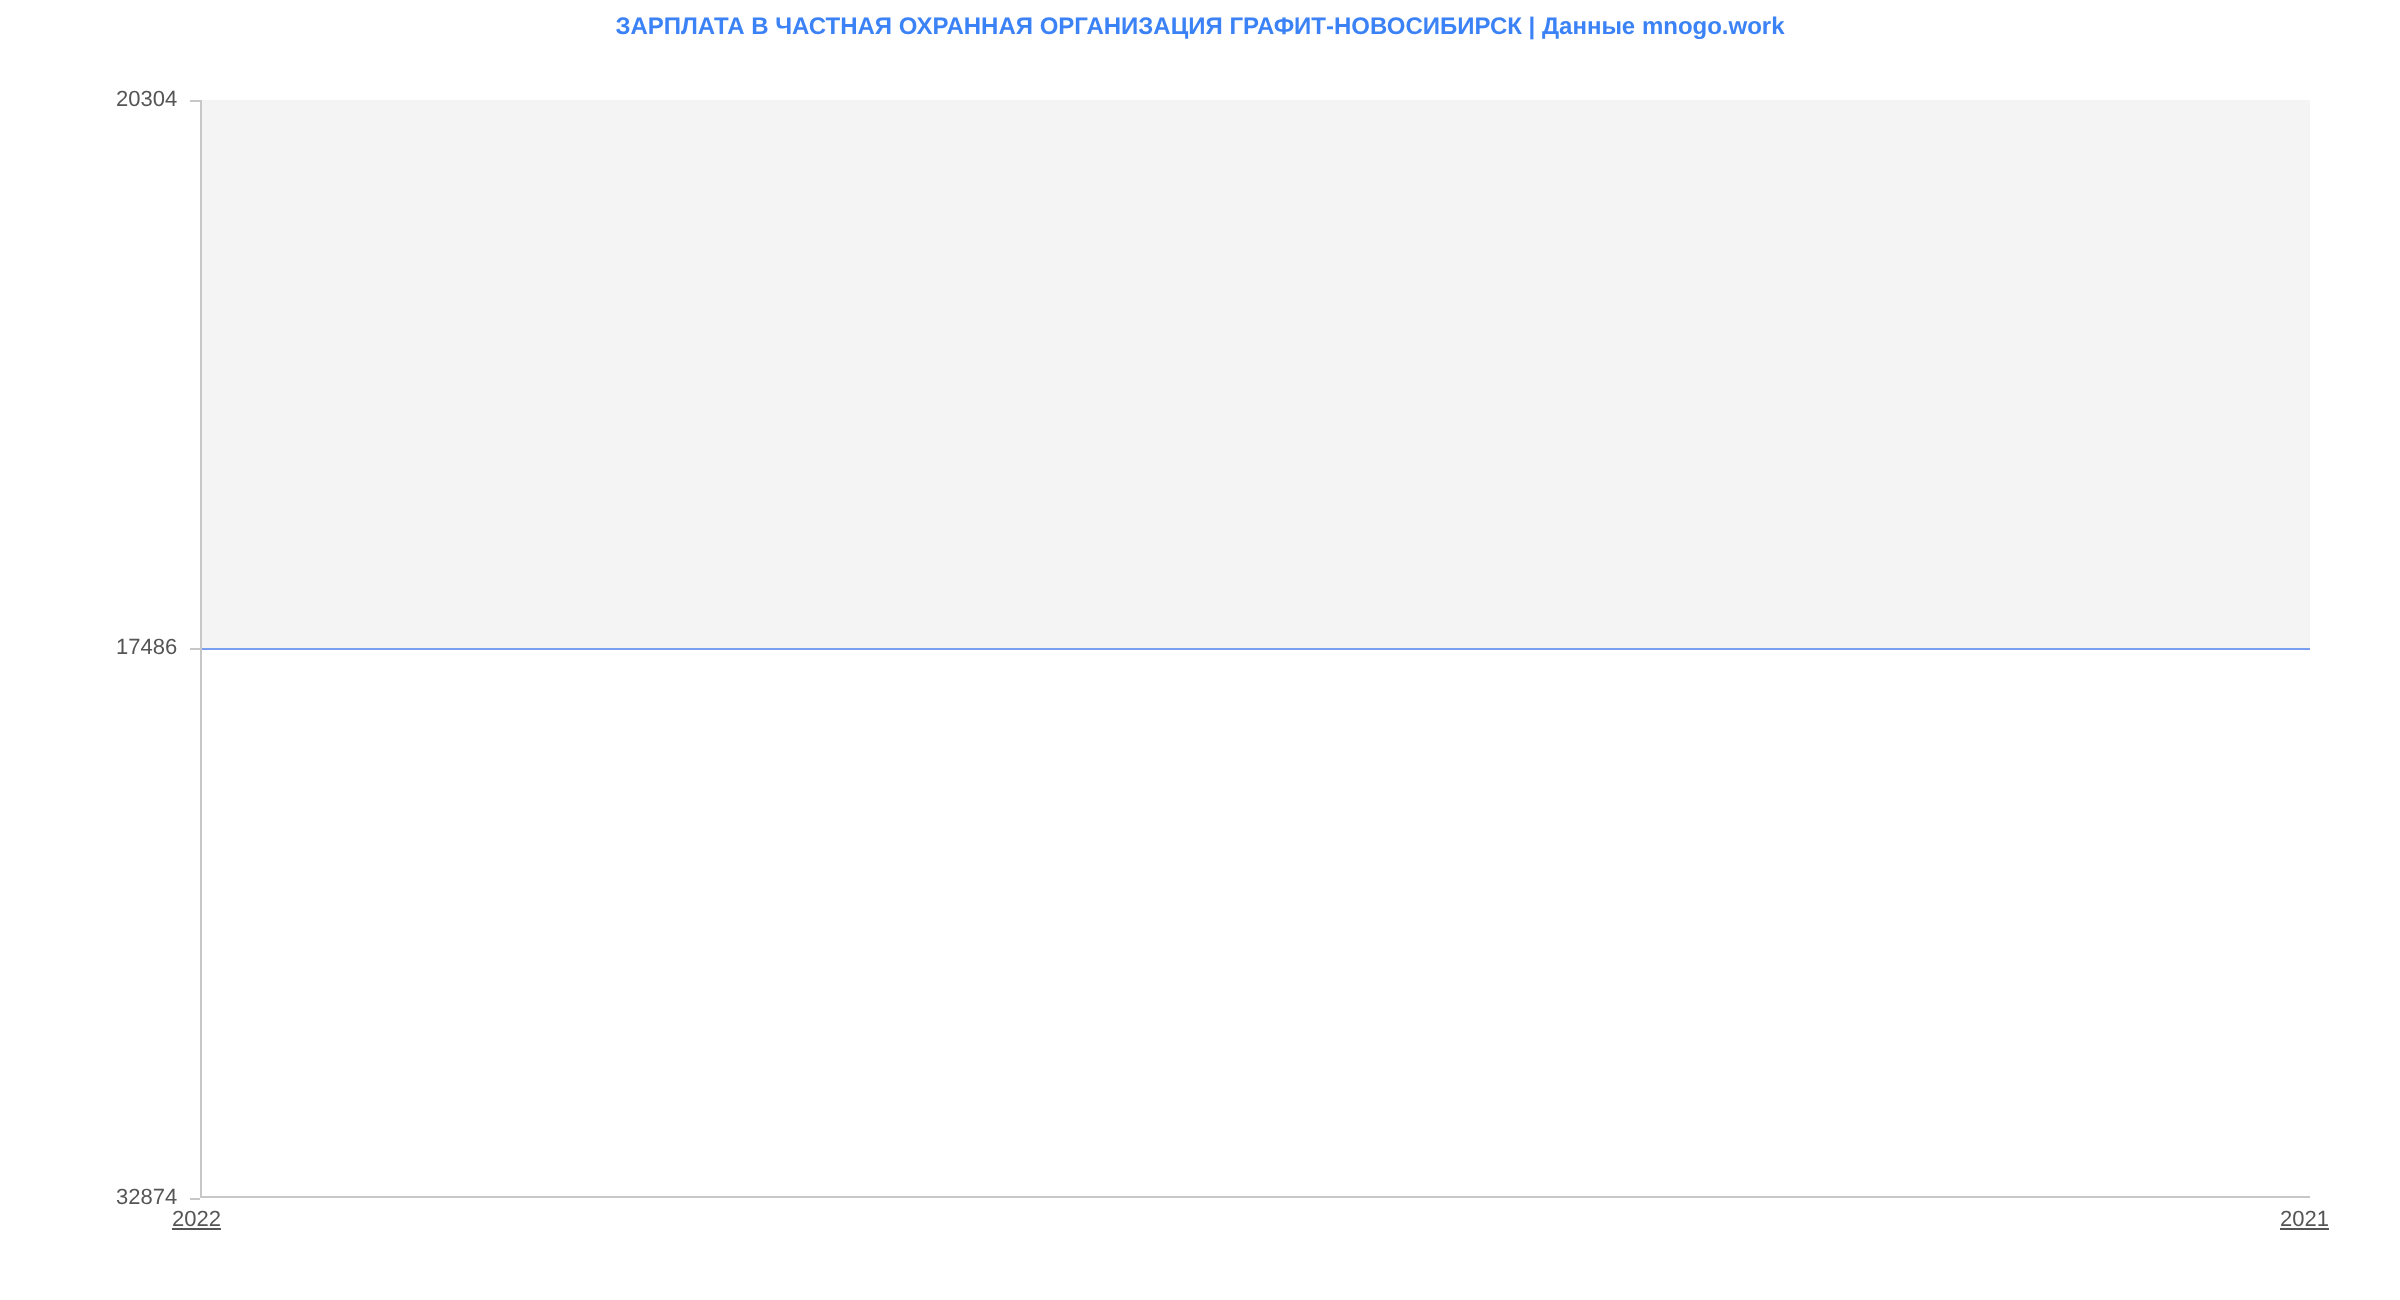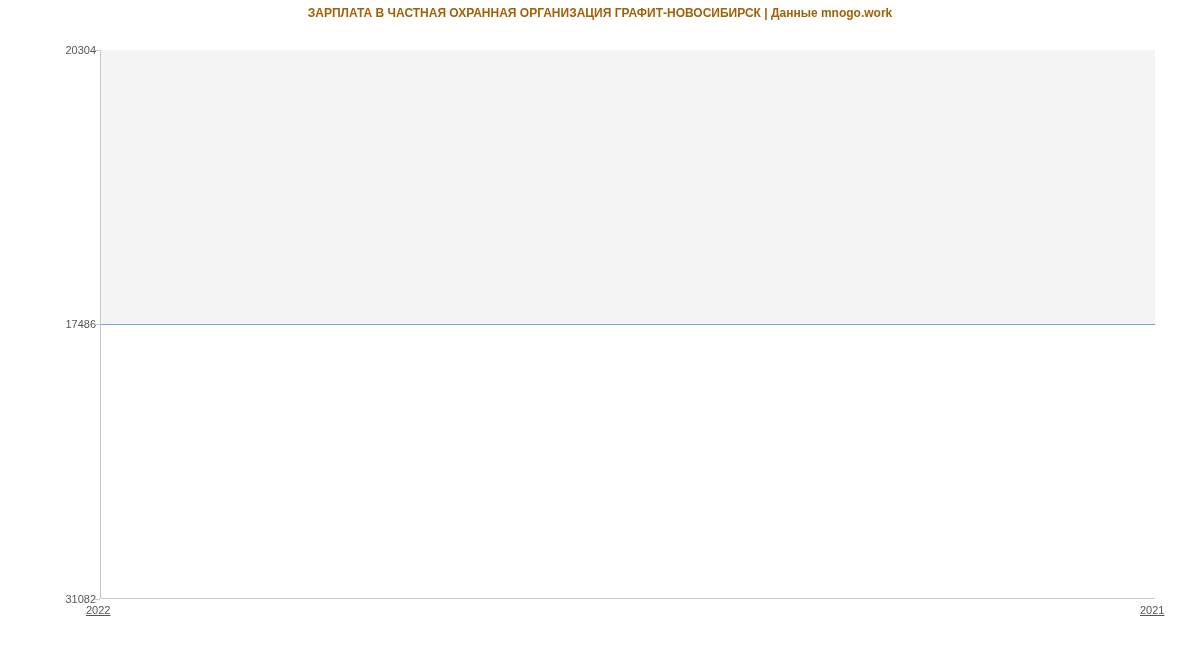--- a/index.html
+++ b/index.html
@@ -18,21 +18,21 @@
     height: 650px;
   }
   .title {
     position: absolute;
     top: 6px;
     left: 0;
     right: 0;
     text-align: center;
     font-size: 12px;
     font-weight: 600;
-    color: #a16207;
+    color: #3b82f6;
   }
   .plot {
     position: absolute;
     left: 100px;
     top: 50px;
     width: 1055px;
     height: 549px;
     border-left: 1px solid #c7c7c7;
     border-bottom: 1px solid #c7c7c7;
     box-sizing: border-box;
@@ -50,21 +50,21 @@
     left: 0;
     right: 0;
     top: 50%;
     height: 0;
     border-top: 1.5px solid #7b9ff0;
   }
   .ytick {
     position: absolute;
     left: 58px;
     width: 38px;
-    text-align: right;
+    text-align: left;
     font-size: 11px;
     color: #555;
     transform: translateY(-50%);
   }
   .xtick {
     position: absolute;
     top: 604px;
     font-size: 11px;
     color: #555;
     text-decoration: underline;
@@ -77,21 +77,21 @@
     height: 0;
   }
 </style>
 </head>
 <body>
 
 <div class="chart-wrap">
 
   <div class="title">ЗАРПЛАТА В  ЧАСТНАЯ ОХРАННАЯ ОРГАНИЗАЦИЯ ГРАФИТ-НОВОСИБИРСК | Данные mnogo.work</div>
 
-  <div class="ytick" style="top:599px">31082</div>
+  <div class="ytick" style="top:599px">32874</div>
   <div class="ytick-mark" style="top:599px"></div>
 
   <div class="ytick" style="top:324px">17486</div>
   <div class="ytick-mark" style="top:324px"></div>
 
   <div class="ytick" style="top:50px">20304</div>
   <div class="ytick-mark" style="top:50px"></div>
 
   <div class="xtick" style="left:86px">2022</div>
   <div class="xtick" style="left:1140px">2021</div>

